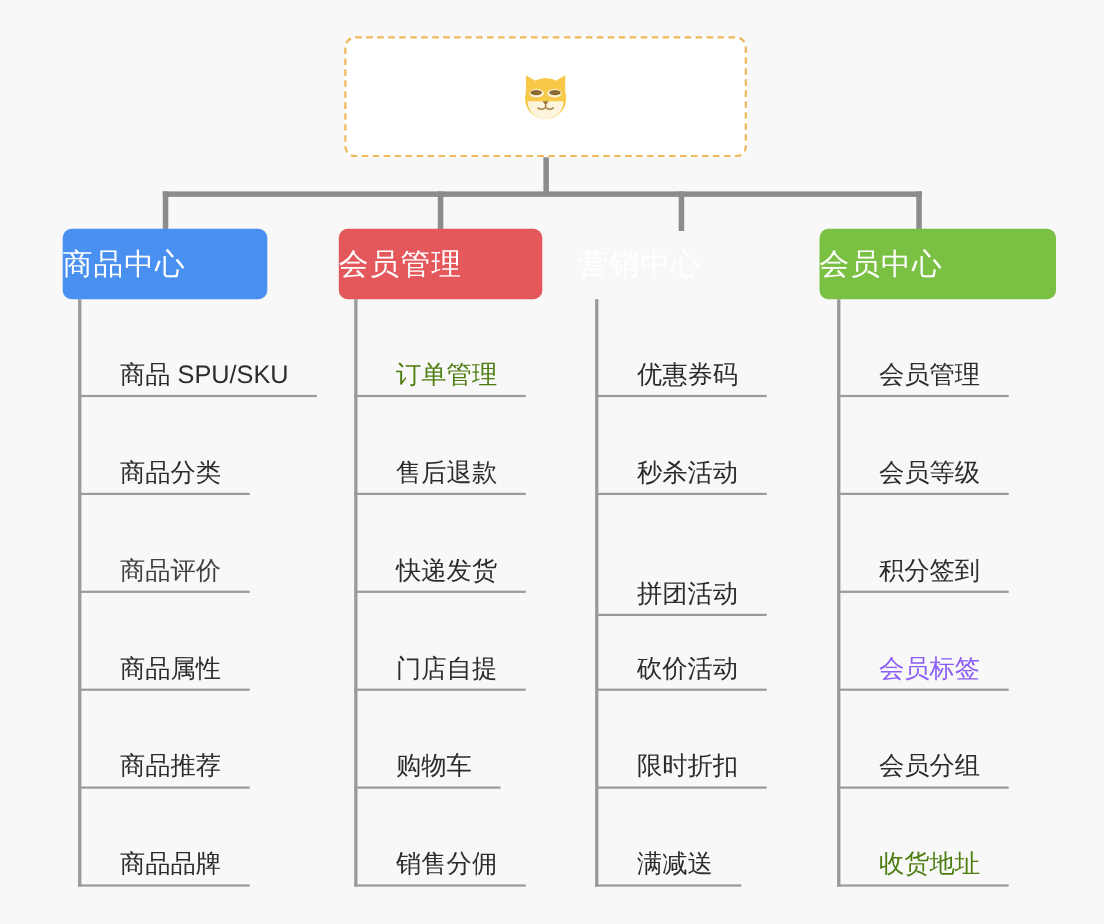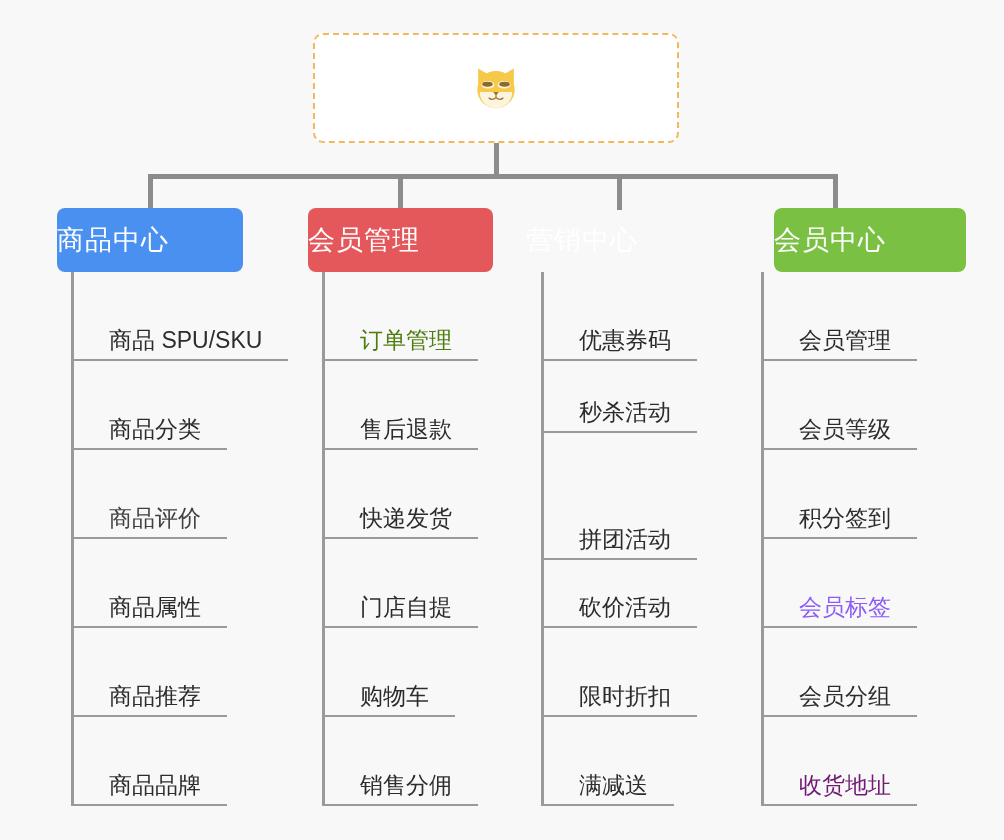--- a/index.html
+++ b/index.html
@@ -159,21 +159,21 @@
 
   <div class="cat-box" style="left: 57px; width: 186px; background: rgb(74, 144, 240);">
     <span>商品中心</span>
   </div>
   <div class="cat-box" style="left: 308px; width: 185px; background: rgb(228, 87, 90);">
     <span>会员管理</span>
   </div>
   <div class="cat-box" style="left:526px; width:185px">
     <span>营销中心</span>
   </div>
-  <div class="cat-box" style="left: 745px; width: 192px; background: rgb(122, 193, 67); margin-left: 29px;">
+  <div class="cat-box" style="left: 745px; width: 215px; background: rgb(122, 193, 67);">
     <span>会员中心</span>
   </div>
 
   <div class="leaf-col" style="left:71px">
     <div class="leaf-spine" style="background: rgb(154, 154, 154); height: 534px;"></div>
     <div class="leaf-item" style="top: 0px; border-bottom-color: rgb(154, 154, 154); width: 217px;">
         <span class="leaf-label" style="color: rgb(44, 44, 44);">商品 SPU/SKU</span>
       </div>
     <div class="leaf-item" style="top: 89px; border-bottom-color: rgb(154, 154, 154); width: 156px;">
         <span class="leaf-label" style="color: rgb(44, 44, 44);">商品分类</span>
@@ -212,21 +212,21 @@
     <div class="leaf-item" style="top: 445px; border-bottom-color: rgb(154, 154, 154); width: 156px;">
         <span class="leaf-label" style="color: rgb(44, 44, 44);">销售分佣</span>
       </div>
   </div>
 
   <div class="leaf-col" style="left:541px">
     <div class="leaf-spine" style="background: rgb(154, 154, 154); height: 534px;"></div>
     <div class="leaf-item" style="top: 0px; border-bottom-color: rgb(154, 154, 154); width: 156px;">
         <span class="leaf-label" style="color: rgb(44, 44, 44);">优惠券码</span>
       </div>
-    <div class="leaf-item" style="top: 72px; border-bottom-color: rgb(154, 154, 154); width: 156px;">
+    <div class="leaf-item" style="top: 89px; border-bottom-color: rgb(154, 154, 154); width: 156px;">
         <span class="leaf-label" style="color: rgb(44, 44, 44);">秒杀活动</span>
       </div>
     <div class="leaf-item" style="top: 178px; border-bottom-color: rgb(154, 154, 154); width: 156px; margin-top: 21px;">
         <span class="leaf-label" style="color: rgb(44, 44, 44);">拼团活动</span>
       </div>
     <div class="leaf-item" style="top: 267px; border-bottom-color: rgb(154, 154, 154); width: 156px;">
         <span class="leaf-label" style="color: rgb(44, 44, 44);">砍价活动</span>
       </div>
     <div class="leaf-item" style="top: 356px; border-bottom-color: rgb(154, 154, 154); width: 156px;">
         <span class="leaf-label" style="color: rgb(44, 44, 44); margin-top: 37px;">限时折扣</span>
@@ -247,17 +247,17 @@
     <div class="leaf-item" style="top: 178px; border-bottom-color: rgb(154, 154, 154); width: 156px;">
         <span class="leaf-label" style="color: rgb(44, 44, 44);">积分签到</span>
       </div>
     <div class="leaf-item" style="top: 267px; border-bottom-color: rgb(154, 154, 154); width: 156px;">
         <span class="leaf-label" style="color: #8b5cf6;">会员标签</span>
       </div>
     <div class="leaf-item" style="top: 356px; border-bottom-color: rgb(154, 154, 154); width: 156px;">
         <span class="leaf-label" style="color: rgb(44, 44, 44);">会员分组</span>
       </div>
     <div class="leaf-item" style="top: 445px; border-bottom-color: rgb(154, 154, 154); width: 156px;">
-        <span class="leaf-label" style="color: #701a75;">收货地址</span>
+        <span class="leaf-label" style="color: #4d7c0f;">收货地址</span>
       </div>
   </div>
 
 </div>
 
 </body></html>

